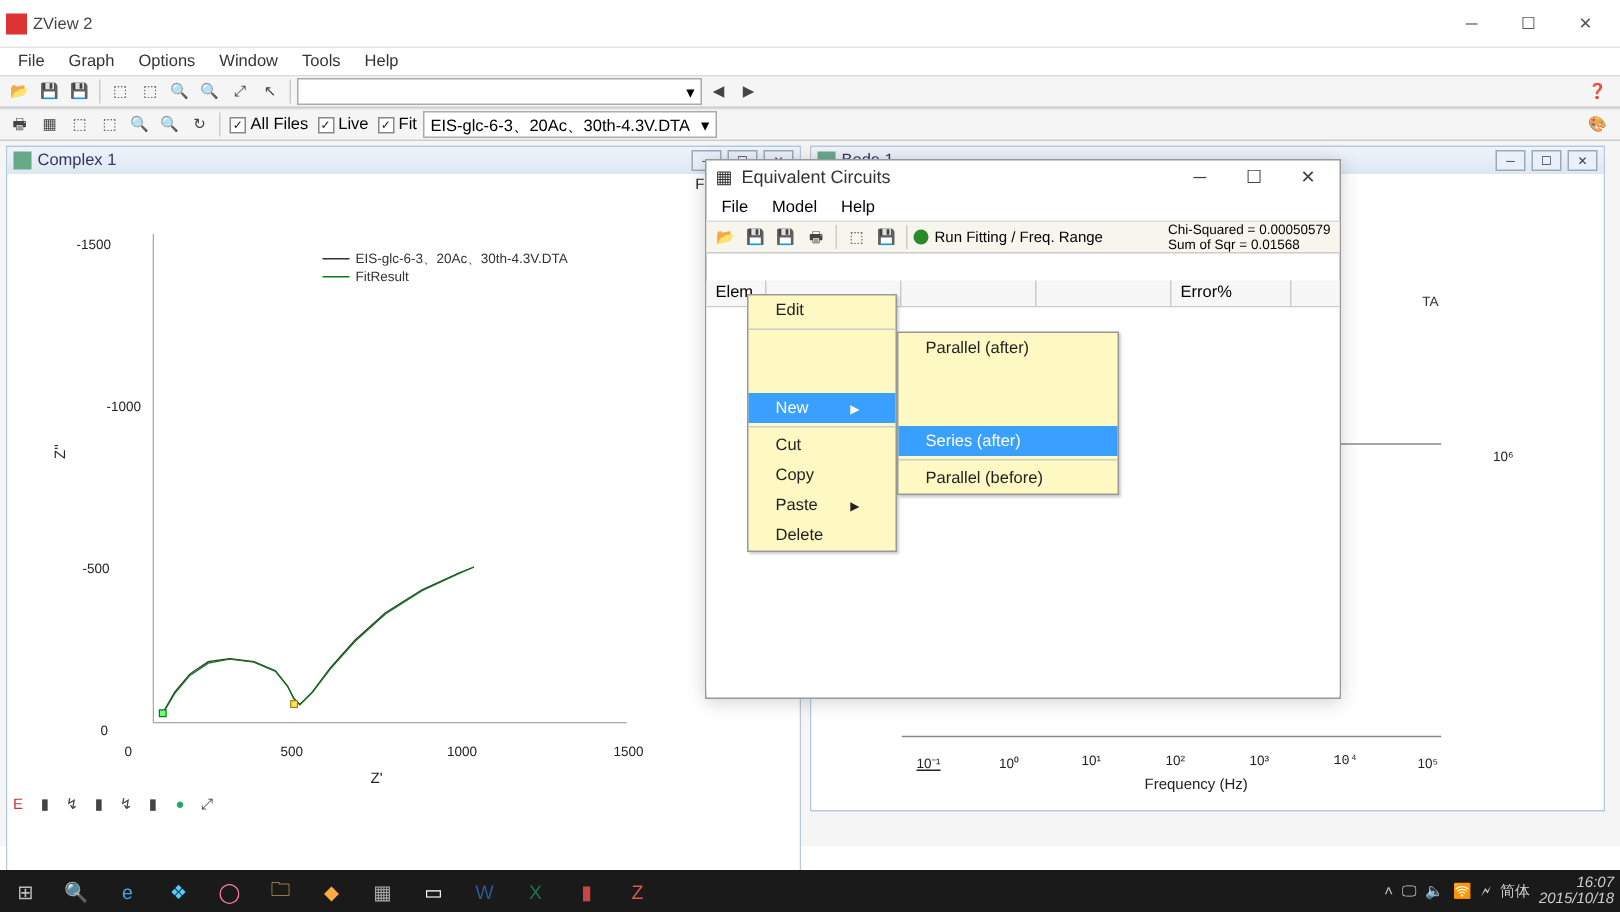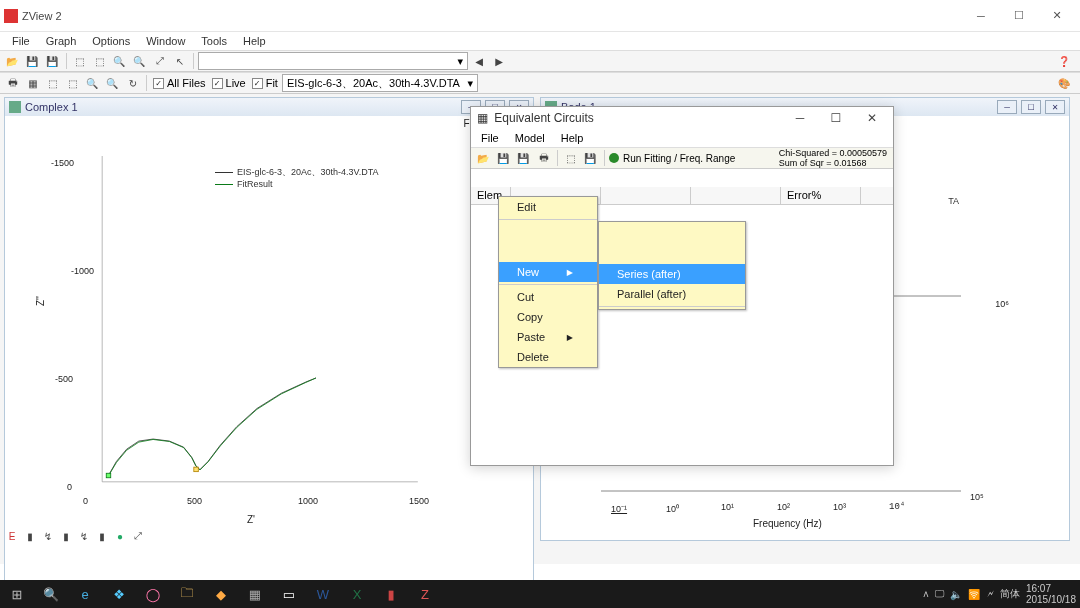--- a/index.html
+++ b/index.html
@@ -59,21 +59,21 @@
 .ctx .item.hl { background:#3aa0ff; color:#fff;margin-top:42px; }
 .ctx .divider { height:1px; background:#ccc; margin:2px 0; }
 .ctx .arrow { font-size:8px; margin-left:18px; }
 
 .bottom-toolbar { position:absolute; left:4px; bottom:18px; height:18px; display:flex; gap:2px; }
 .bottom-toolbar .tbtn { width:16px; height:16px; }
 
 .taskbar { position:absolute; bottom:0; left:0; right:0; height:28px; background:#1a1a1a; display:flex; align-items:center; }
 .taskbar .tb { width:34px; height:28px; display:flex; align-items:center; justify-content:center; color:#bbb; font-size:13px; }
 .taskbar .tray { position:absolute; right:4px; display:flex; align-items:center; gap:6px; color:#ccc; font-size:10px; }
-.taskbar .clock { text-align:left; line-height:11px; white-space:pre; }
+.taskbar .clock { text-align:right; line-height:11px; white-space:pre;font-style:italic; }
 </style>
 </head>
 <body>
 
 <div class="titlebar">
   <div class="app-icon"></div>
   <div class="title">ZView 2</div>
   <div class="winbtn">─</div>
   <div class="winbtn">☐</div>
   <div class="winbtn">✕</div>
@@ -189,28 +189,28 @@
   <div class="subwin" style="left:540px; top:3px; width:530px; height:444px;">
     <div class="subbar">
       <div class="title-icon"></div>
       <span>Bode 1</span>
       <div class="spacer"></div>
       <div class="ctrl">─</div>
       <div class="ctrl">☐</div>
       <div class="ctrl">✕</div>
     </div>
     <div class="plotbody">
-      <div class="axis-label" style="left:212px; top:402px;">Frequency (Hz)</div>
+      <div class="axis-label" style="left:222px; top:402px;">Frequency (Hz)</div>
       <div class="tick" style="left:70px; top:386px;text-decoration:underline;">10⁻¹</div>
       <div class="tick" style="left:125px; top:386px;">10⁰</div>
       <div class="tick" style="left:180px; top:386px;">10¹</div>
       <div class="tick" style="left:236px; top:386px;">10²</div>
       <div class="tick" style="left:292px; top:386px;">10³</div>
       <div class="tick" style="left:348px; top:386px;font-family:Liberation Mono, monospace;">10⁴</div>
-      <div class="tick" style="left:404px; top:376px;margin-left:25px;">10⁵</div>
+      <div class="tick" style="left:404px; top:388px;">10⁵</div>
       <div class="tick" style="right:60px; top:183px;">10⁶</div>
       <div style="position:absolute; right:110px; top:80px; font-size:9px; color:#333;">TA</div>
       <svg style="position:absolute; left:60px; top:60px;" width="360" height="320">
         <line x1="0" y1="315" x2="360" y2="315" stroke="#888"></line>
         <line x1="0" y1="120" x2="360" y2="120" stroke="#888"></line>
       </svg>
     </div>
   </div>
 
   <div class="bottom-toolbar">
@@ -285,27 +285,30 @@
   <div class="item">
       <span>Paste</span>
       <span class="arrow">▶</span>
     </div>
   <div class="item">
       <span>Delete</span>
     </div>
 </div>
 
 <div class="ctx" style="left:598px; top:221px; width:148px;">
+  <div class="item">
+      <span>Parallel (after)</span>
+    </div>
   <div class="item hl">
       <span>Series (after)</span>
     </div>
-  <div class="item">
-      <span>Parallel (after)</span>
-    </div>
   <div class="divider"></div>
+  <div class="item">
+      <span>Parallel (before)</span>
+    </div>
 </div>
 
 <div class="taskbar">
   <div class="tb">⊞</div>
   <div class="tb">🔍</div>
   <div class="tb" style="color:#4ad">e</div>
   <div class="tb" style="color:#5cf">❖</div>
   <div class="tb" style="color:#f7a">◯</div>
   <div class="tb" style="color:#fc6">🗀</div>
   <div class="tb" style="color:#fa4">◆</div>

